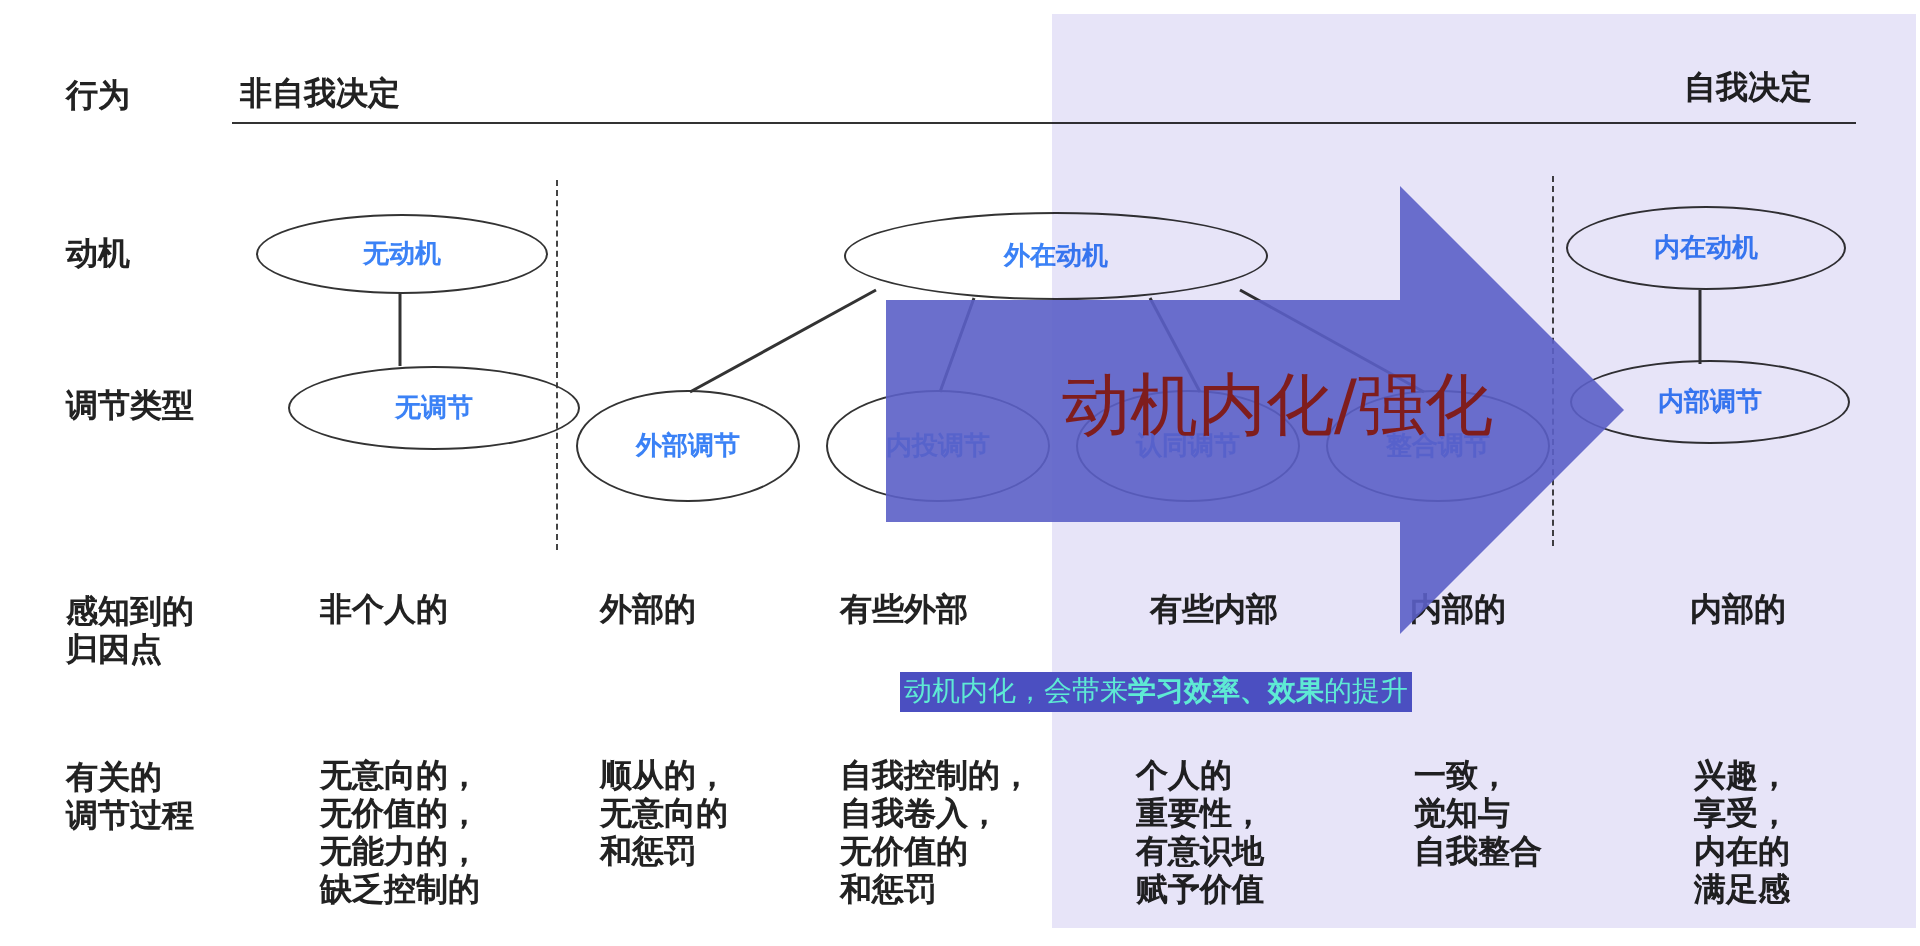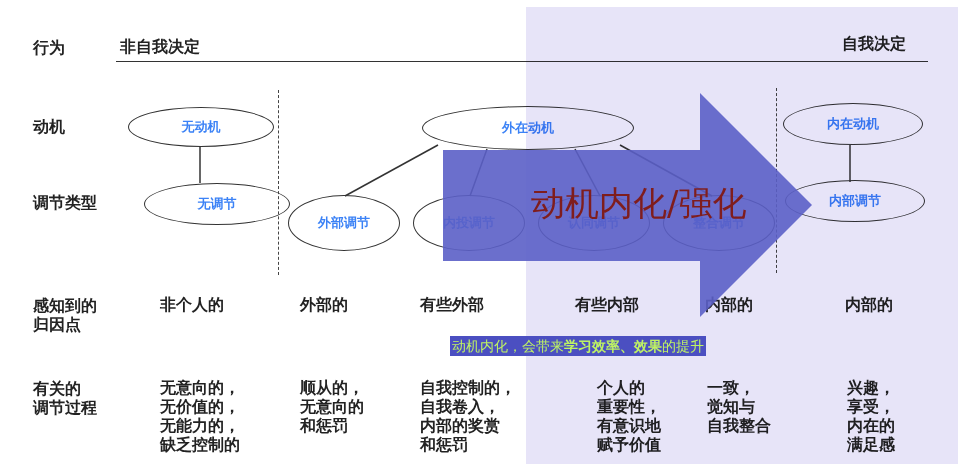--- a/index.html
+++ b/index.html
@@ -10,21 +10,21 @@
   .cell { position: absolute; font-size: 16px; font-weight: bold; line-height: 19px; color: #222; }
   .cell div { white-space: nowrap; }
   .ellipse { position: absolute; border: 1.5px solid #333; border-radius: 50%; box-sizing: border-box;
              display: flex; align-items: center; justify-content: center; font-size: 13px; font-weight: bold; color: #3b82f6; background: transparent; }
   .vdash { position: absolute; width: 0; border-left: 1.6px dashed #444; }
   .overlay { position: absolute; left: 526px; top: 7px; width: 432px; height: 457px; background: #e4e1f7; opacity: 0.88; }
   svg.lines { position: absolute; left: 0; top: 0; }
   .arrow { position: absolute; left: 0; top: 0; }
   .arrow-text { position: absolute; left: 443px; top: 181px; width: 300px; font-family: "DejaVu Sans", "Liberation Sans", sans-serif;
                 font-size: 34px; color: #7f1d1d; white-space: nowrap; line-height: 44px; padding-left: 40px; margin-left: 48px; }
-  .caption { position: absolute; left: 450px; top: 336px; height: 20px; background: #4b4fc1; color: #bef264;
+  .caption { position: absolute; left: 450px; top: 336px; height: 20px; background: #4b4fc1; color: #5eead4;
              font-family: "DejaVu Sans", "Liberation Sans", sans-serif; font-size: 14px; line-height: 20px; padding: 0 2px; white-space: nowrap; }
   .caption b { font-weight: bold; }
 </style>
 </head>
 <body>
 
 <div class="lbl" style="left:33px; top:38px;">行为</div>
 <div class="lbl" style="left:33px; top:117px;">动机</div>
 <div class="lbl" style="left:33px; top:193px;">调节类型</div>
 <div class="cell" style="left:33px; top:296px;">
@@ -95,24 +95,24 @@
   <div>缺乏控制的</div>
 </div>
 <div class="cell" style="left:300px; top:378px;">
   <div>顺从的，</div>
   <div>无意向的</div>
   <div>和惩罚</div>
 </div>
 <div class="cell" style="left:420px; top:378px;">
   <div>自我控制的，</div>
   <div>自我卷入，</div>
-  <div>内部的奖赏</div>
+  <div>无价值的</div>
   <div>和惩罚</div>
 </div>
-<div class="cell" style="left:597px; top:378px;">
+<div class="cell" style="left:568px; top:378px;">
   <div>个人的</div>
   <div>重要性，</div>
   <div>有意识地</div>
   <div>赋予价值</div>
 </div>
 <div class="cell" style="left:707px; top:378px;">
   <div>一致，</div>
   <div>觉知与</div>
   <div>自我整合</div>
 </div>

